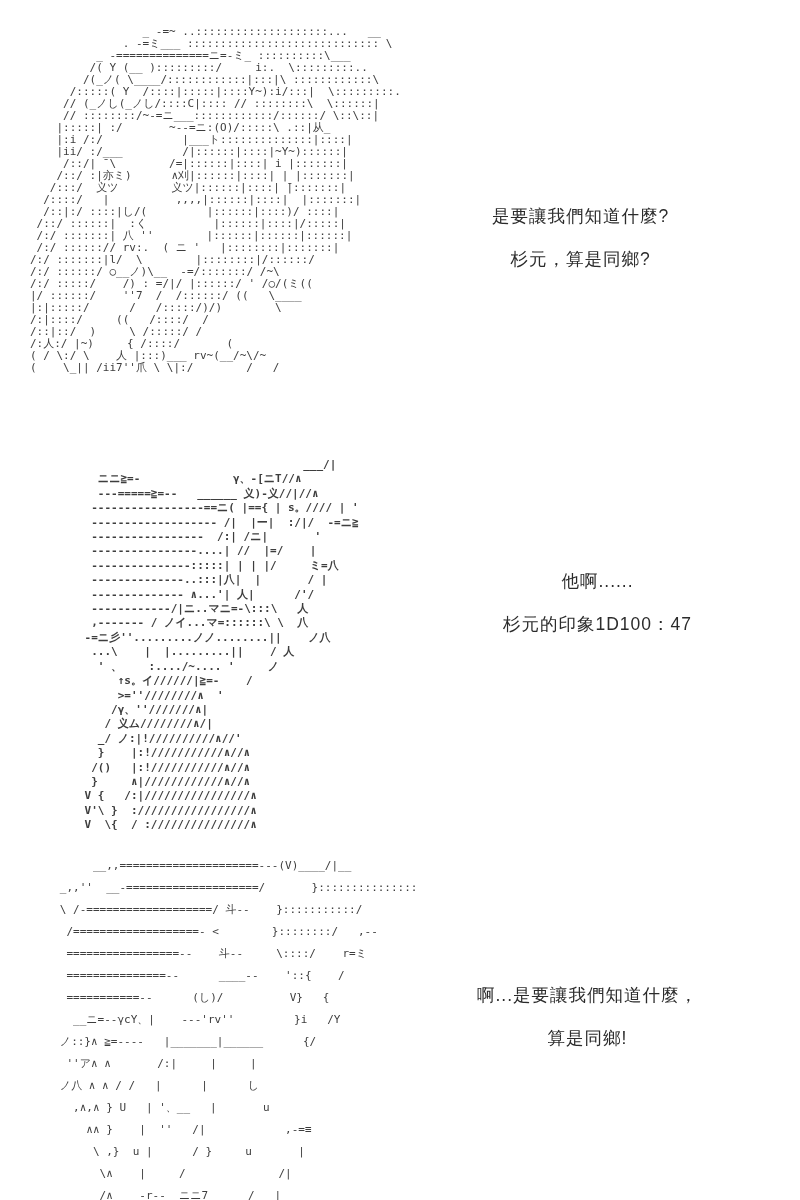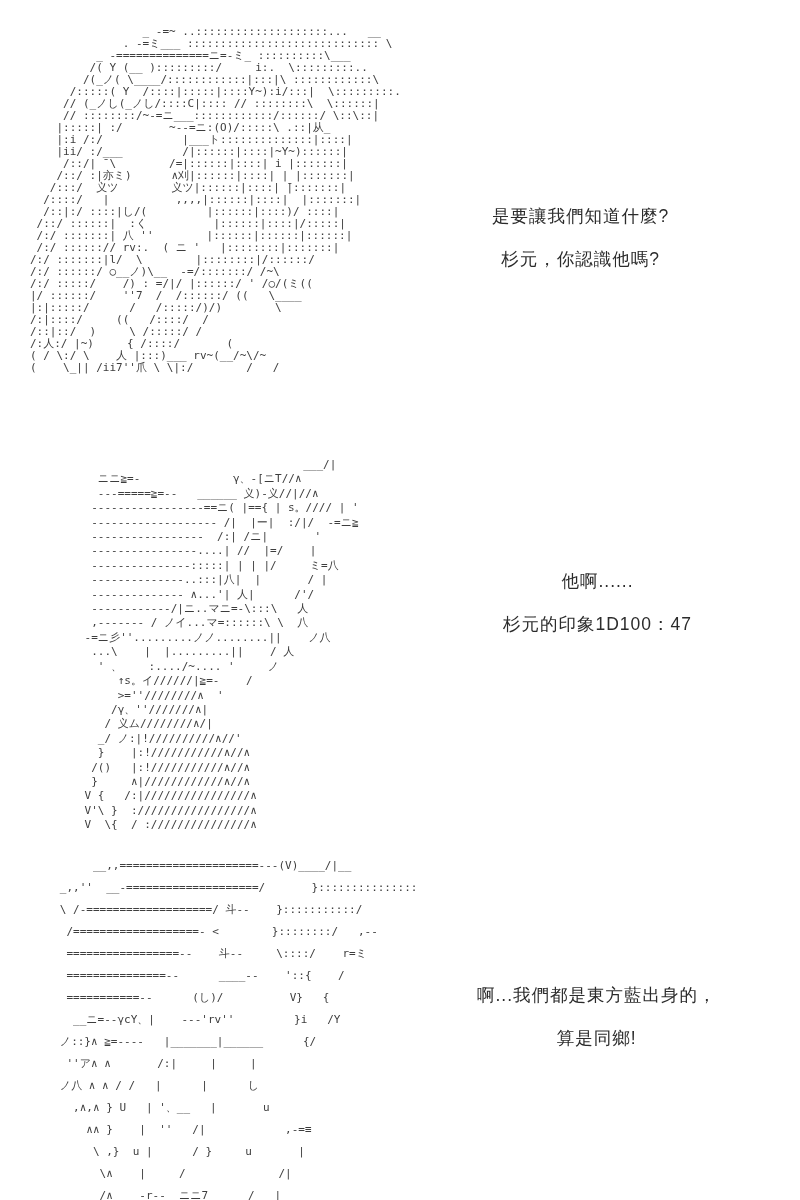--- a/index.html
+++ b/index.html
@@ -17,21 +17,21 @@
   }
   .aa {
     position: absolute;
     margin: 0;
     white-space: pre;
     font-family: "DejaVu Sans Mono", monospace;
     color: #3d3d3d;
     font-size: 11px;
   }
   #panel1 { left: 30px;  top: 26px;  line-height: 12px; }
-  #panel2 { left: 78px;  top: 458px; line-height: 14.4px; }
+  #panel2 { left: 78px;  top: 458px; line-height: 14.4px; font-weight: bold; }
   #panel3 { left: 40px;  top: 855px; line-height: 22px; }
   .dialogue {
     position: absolute;
     color: #2b2b2b;
     font-size: 17.5px;
     letter-spacing: 1px;
   }
   .dialogue .line {
     height: 22px;
     line-height: 22px;
@@ -73,21 +73,21 @@
 |/ ::::::/    ''7  /  /::::::/ ((   \____
 |:|:::::/      /   /:::::/)/)        \
 /:|::::/     ((   /::::/  /
 /::|::/  )     \ /:::::/ /
 /:人:/ |~)     { /::::/       (
 ( / \:/ \    人 |:::)___ rv~(__/~\/~
 (    \_|| /ii7''爪 \ \|:/        /   /</pre>
 
   <div class="dialogue" id="dialogue1">
     <div class="line">是要讓我們知道什麼?</div>
-    <div class="line">杉元，你認識他嗎?</div>
+    <div class="line">杉元，算是同鄉?</div>
   </div>
 
   <pre class="aa" id="panel2">                                  ___/|
    ニニ≧=-              γ、-[ニT//∧
    ---=====≧=--   ______ 义)-义//|//∧
   -----------------==ニ( |=={ | s。//// | '
   ------------------- /|  |ー|  :/|/  -=ニ≧
   -----------------  /:| /ニ|       '
   ----------------....| //  |=/    |
   ---------------:::::| | | |/     ミ=八
@@ -134,17 +134,17 @@
         }  /    '::::::::::::::{  U   /    /
        /{  /:   ------ }       /    /
     ,/{  }  {   \          /     u.   /
    ≡}  {  {    \________/           /
    ≡}  {  {       \                /
    ≡}  {  {        \              u.
       {  {  {
       {  {  {</pre>
 
   <div class="dialogue" id="dialogue3">
-    <div class="line">啊...我們都是東方藍出身的，</div>
+    <div class="line">啊...是要讓我們知道什麼，</div>
     <div class="line">算是同鄉!</div>
   </div>
 
 </div>
 
 </body></html>

